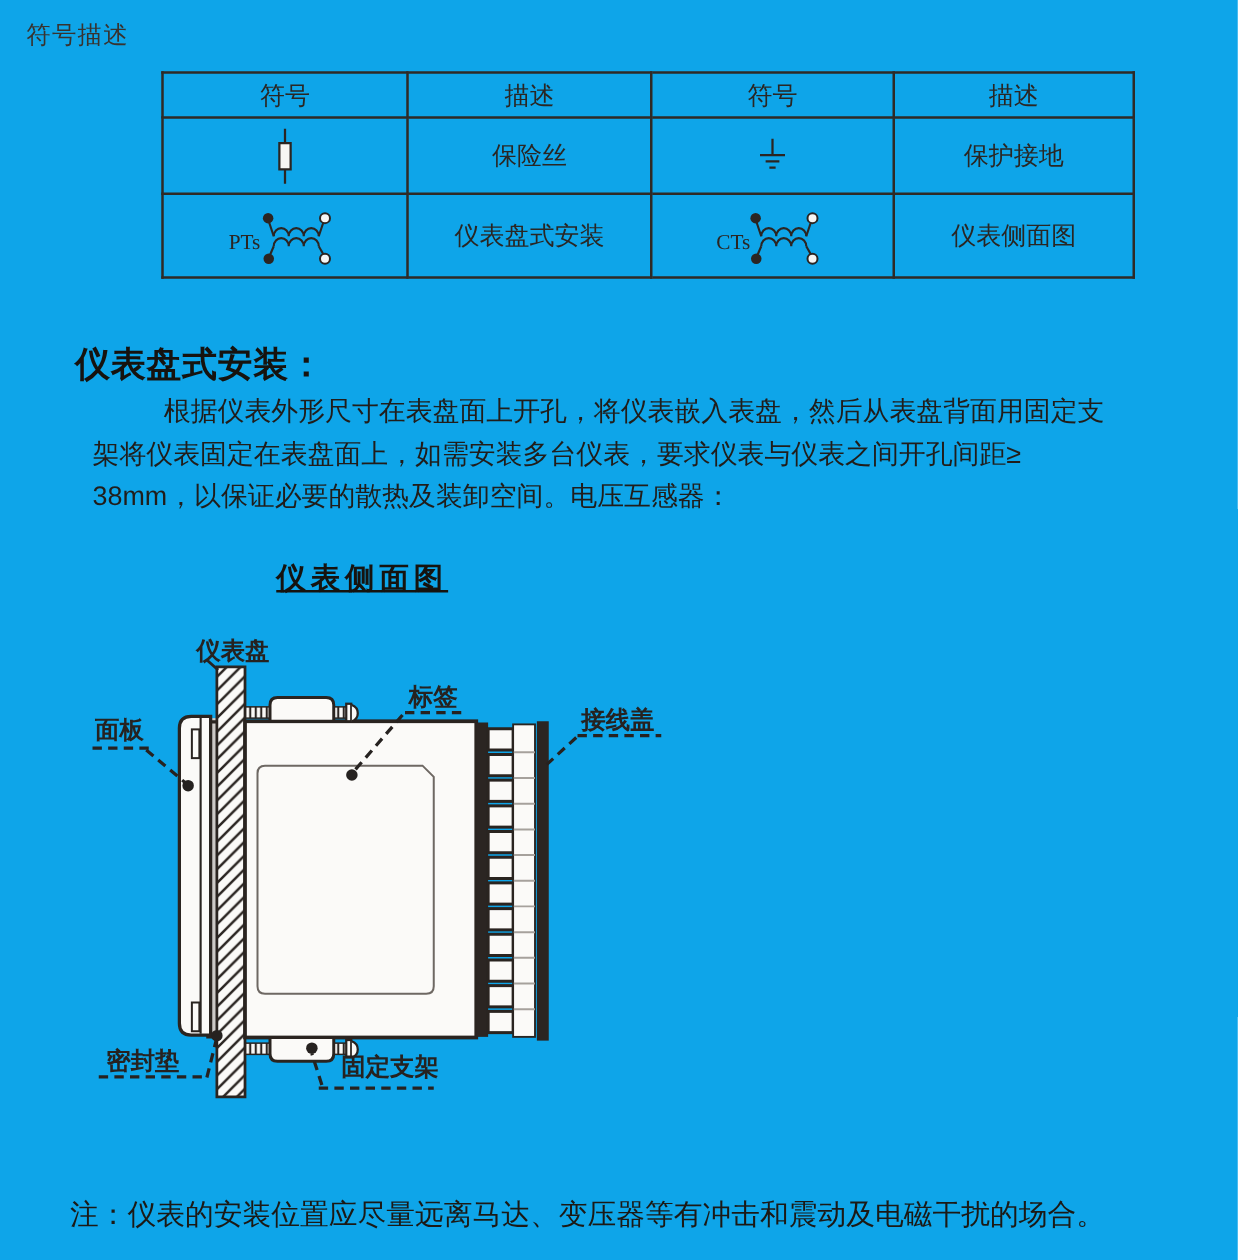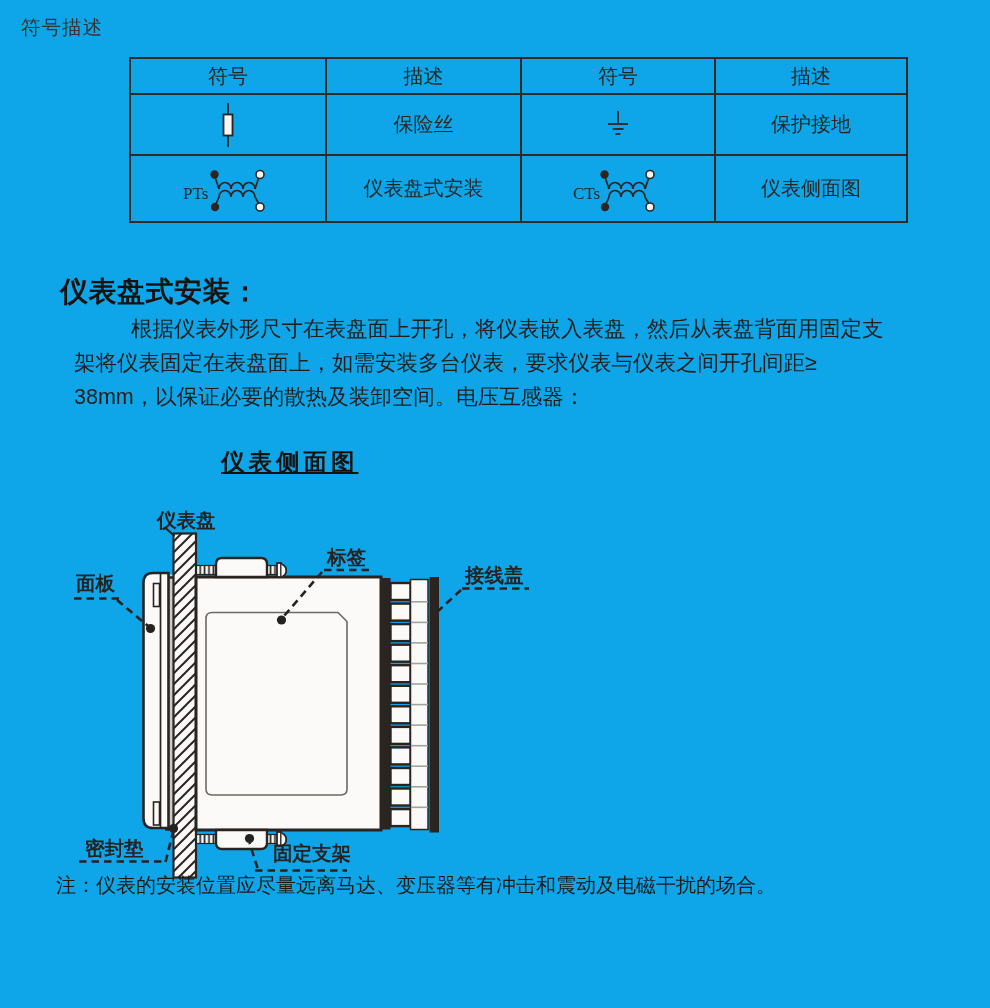--- a/index.html
+++ b/index.html
@@ -27,21 +27,21 @@
   table.symtab .hrow td{height:34px;}
   table.symtab .r1 td{height:59px;}
   table.symtab .r2 td{height:65px;}
   .symsvg{vertical-align:middle;}
 
   .heading{left:60px;top:273px;font-size:28px;font-weight:bold;letter-spacing:.5px;color:#16130f;}
   .para{left:44px;top:313px;width:915px;font-size:21.5px;line-height:33.8px;color:#211d1a;margin-left:30px;}
   .para .ln{white-space:nowrap;}
   .para .ln.first{text-indent:57px;}
   .diagram-title{left:221px;top:446px;font-size:23.5px;font-weight:bold;letter-spacing:4px;font-family:"Liberation Serif","DejaVu Serif",serif;color:#16130f;text-decoration:underline;}
-  .note{left:56px;top:872px;font-size:20px;white-space:nowrap;color:#1c1915;}
+  .note{left:56px;top:956px;font-size:23px;white-space:nowrap;color:#1c1915;}
 
   .diagram{left:30px;top:488px;}
   .dlabel{font-size:19.5px;font-weight:600;fill:#262220;}
 </style>
 </head>
 <body>
 
 <div class="page">
 
   <div class="abs top-label">符号描述</div>

